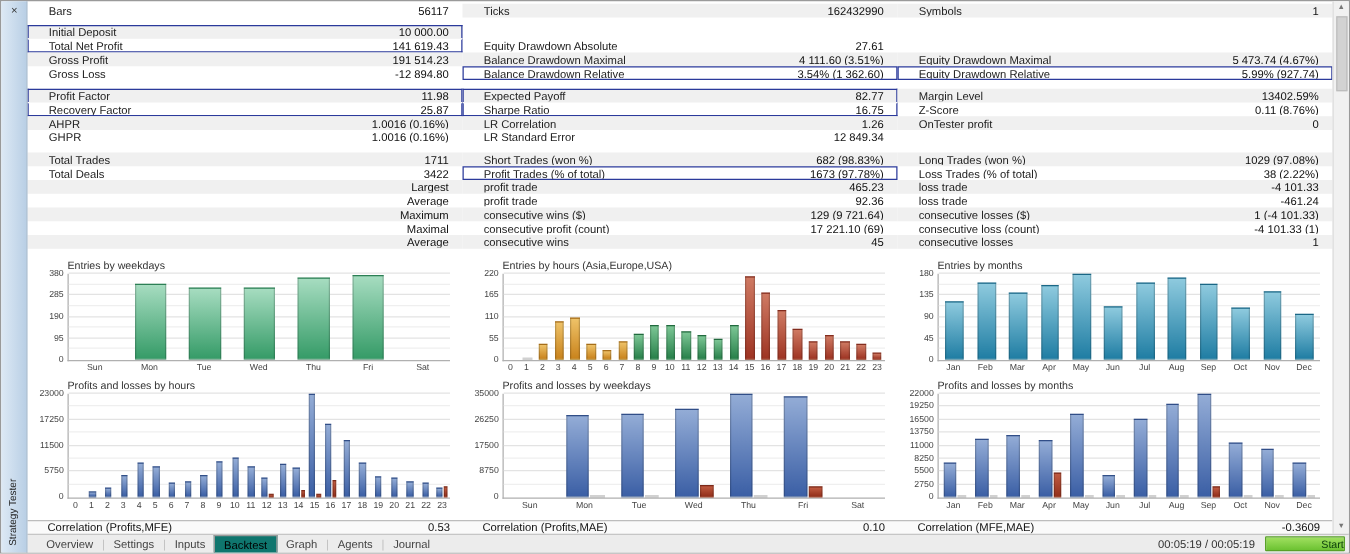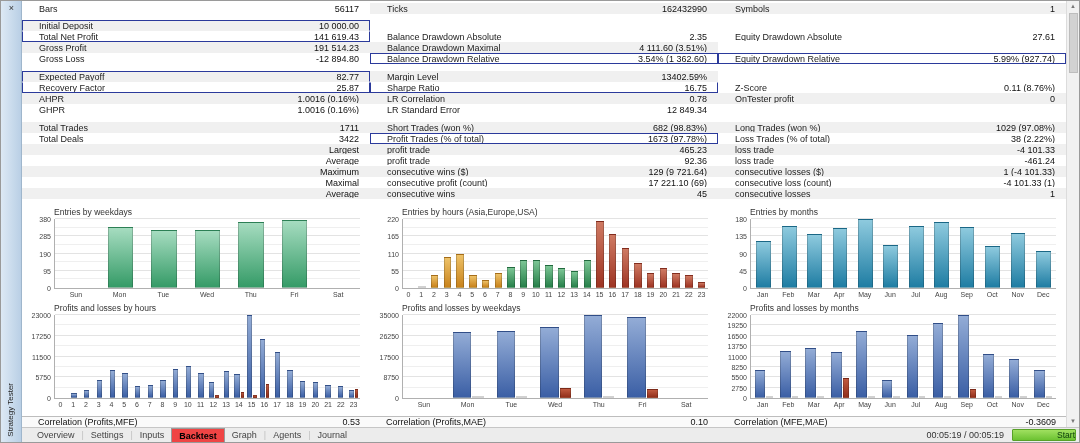--- a/index.html
+++ b/index.html
@@ -57,21 +57,21 @@
   .c-profit{background:linear-gradient(#93acd6,#3b5fa5)}
   .c-loss{background:linear-gradient(#c05a40,#93301c)}
   .xlabs{position:absolute;left:32px;right:10px;bottom:1px;display:flex;height:10px}
   .xlab{flex:1;text-align:center;font-size:7px;color:#444;overflow:hidden}
   
   .corr-row{margin-top:auto;display:flex;height:11px;align-items:center;border-top:1px solid #bdbdbd;background:#fafafa;flex:none}
   .corr-cell{width:33.333%;display:flex;justify-content:space-between;padding:0 10px 0 16px;white-space:nowrap}
   
   .tabbar{height:15px;background:#ececec;border-top:1px solid #c6c6c6;display:flex;align-items:stretch;padding-left:8px;flex:none}
   .tab{padding:0 7px;display:flex;align-items:center;color:#444;cursor:default}
-  .tab.active{background:#ef4444;border:1px solid #9a9a9a;border-bottom:none;font-weight:bold;color:#000}
+  .tab.active{background:#0f766e;border:1px solid #9a9a9a;border-bottom:none;font-weight:normal;color:#000}
   .tab-sep{display:flex;align-items:center;color:#c0c0c0}
   .status-right{margin-left:auto;display:flex;align-items:center;gap:8px;padding-right:3px}
   .time-text{color:#333}
   .start-btn{width:64px;height:12px;background:linear-gradient(#a0e060,#6cc232);border:1px solid #58a128;border-radius:1px;text-align:right;line-height:10px;font-size:8.5px;color:#073;color:#0a3b0a}
 </style>
 </head>
 <body>
 
 <div class="app">
 
@@ -115,56 +115,60 @@
                   <div class="lbl"></div>
                   <div class="val"></div>
                 </div>
               </div>
               <div class="srow">
                 <div class="cell box-end">
                   <div class="lbl">Total Net Profit</div>
                   <div class="val">141 619.43</div>
                 </div>
                 <div class="cell">
-                  <div class="lbl">Balance Drawdown Absolute</div>
-                  <div class="val">2.35</div>
-                </div>
-                <div class="cell">
                   <div class="lbl">Equity Drawdown Absolute</div>
                   <div class="val">27.61</div>
                 </div>
               </div>
               <div class="srow">
                 <div class="cell shaded">
                   <div class="lbl">Gross Profit</div>
                   <div class="val">191 514.23</div>
                 </div>
                 <div class="cell shaded">
                   <div class="lbl">Balance Drawdown Maximal</div>
                   <div class="val">4 111.60 (3.51%)</div>
+                </div>
+                <div class="cell shaded">
+                  <div class="lbl">Equity Drawdown Maximal</div>
+                  <div class="val">5 473.74 (4.67%)</div>
                 </div>
               </div>
               <div class="srow">
                 <div class="cell">
                   <div class="lbl">Gross Loss</div>
                   <div class="val">-12 894.80</div>
                 </div>
                 <div class="cell box-only">
                   <div class="lbl">Balance Drawdown Relative</div>
                   <div class="val">3.54% (1 362.60)</div>
                 </div>
                 <div class="cell box-only">
                   <div class="lbl">Equity Drawdown Relative</div>
                   <div class="val">5.99% (927.74)</div>
                 </div>
               </div>
             </div>
             <div class="stats-section">
               <div class="srow">
                 <div class="cell shaded box-start">
+                  <div class="lbl">Profit Factor</div>
+                  <div class="val">11.98</div>
+                </div>
+                <div class="cell shaded box-start">
                   <div class="lbl">Expected Payoff</div>
                   <div class="val">82.77</div>
                 </div>
                 <div class="cell shaded">
                   <div class="lbl">Margin Level</div>
                   <div class="val">13402.59%</div>
                 </div>
               </div>
               <div class="srow">
                 <div class="cell box-end">
@@ -180,21 +184,21 @@
                   <div class="val">0.11 (8.76%)</div>
                 </div>
               </div>
               <div class="srow">
                 <div class="cell shaded">
                   <div class="lbl">AHPR</div>
                   <div class="val">1.0016 (0.16%)</div>
                 </div>
                 <div class="cell shaded">
                   <div class="lbl">LR Correlation</div>
-                  <div class="val">0.78</div>
+                  <div class="val">1.26</div>
                 </div>
                 <div class="cell shaded">
                   <div class="lbl">OnTester profit</div>
                   <div class="val">0</div>
                 </div>
               </div>
               <div class="srow">
                 <div class="cell">
                   <div class="lbl">GHPR</div>
                   <div class="val">1.0016 (0.16%)</div>

